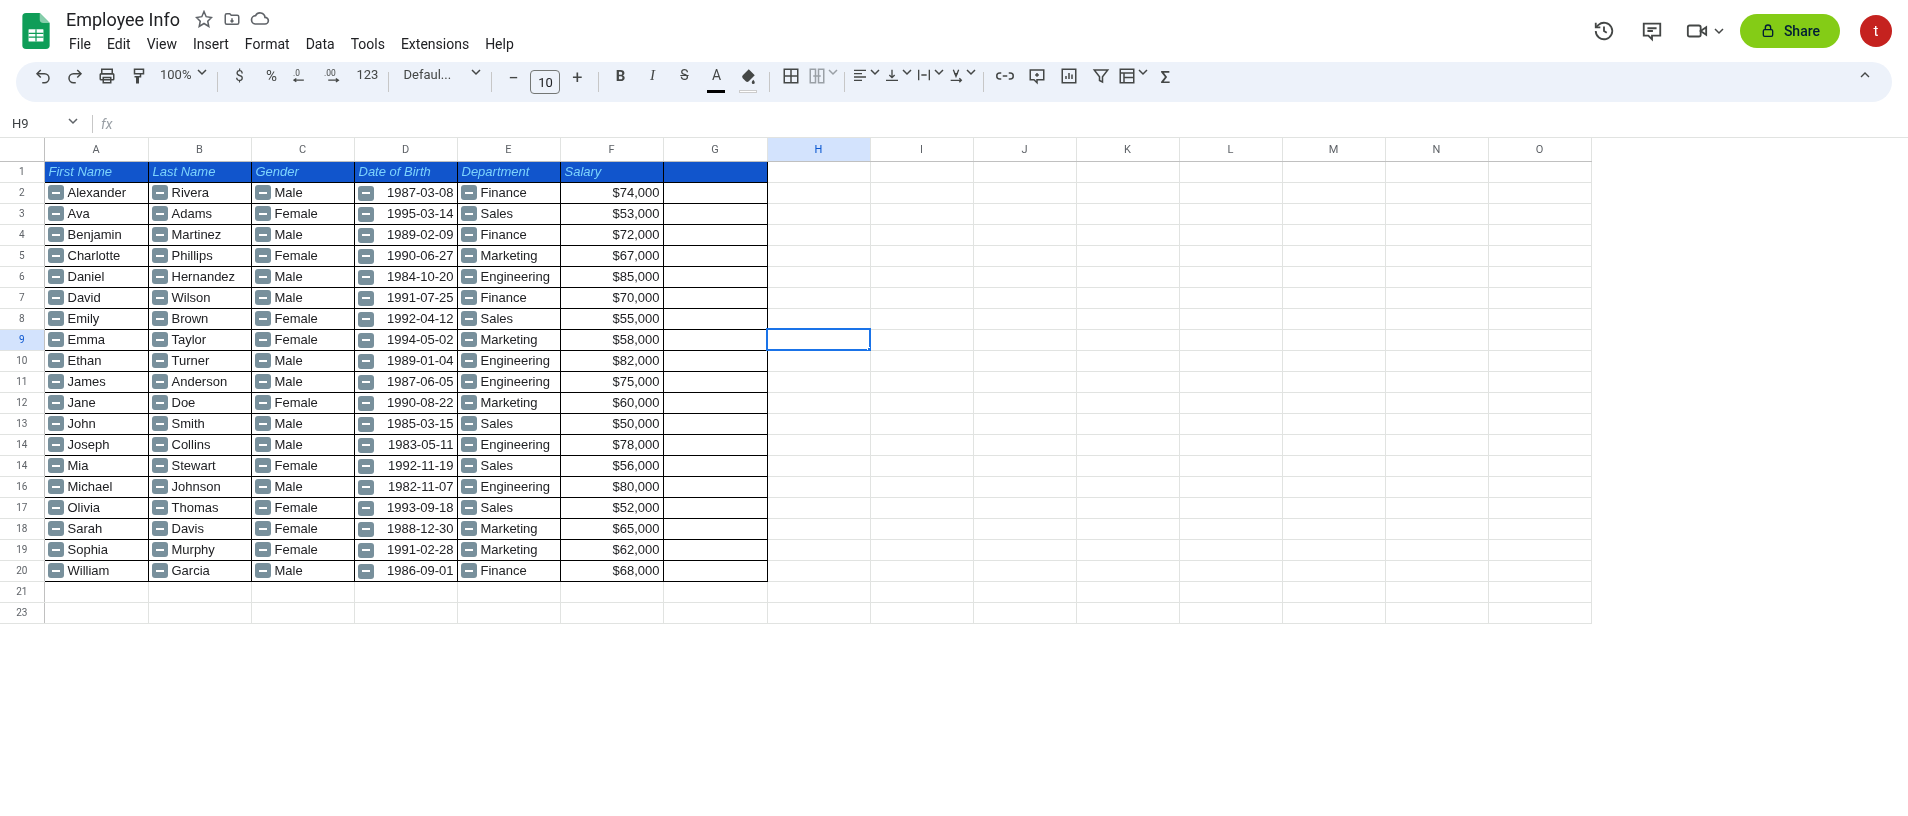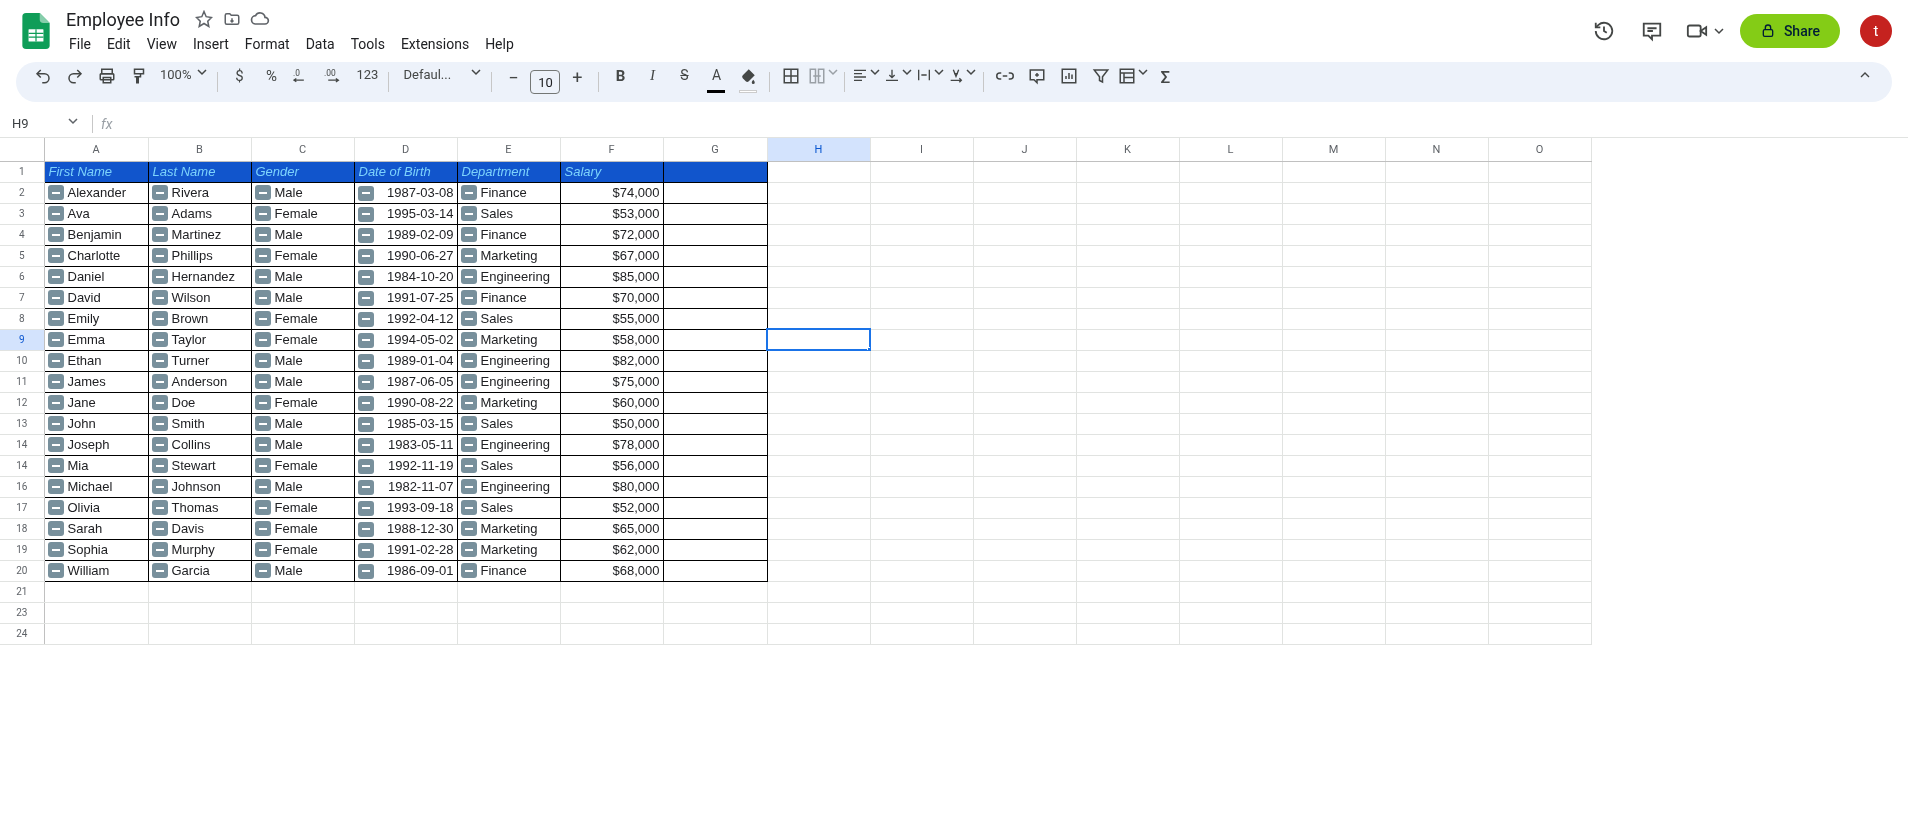--- a/index.html
+++ b/index.html
@@ -1124,33 +1124,15 @@
           <td class="data-cell"></td>
           <td class="data-cell"></td>
           <td class="data-cell"></td>
           <td class="data-cell"></td>
           <td class="data-cell"></td>
           <td class="data-cell"></td>
           <td class="data-cell"></td>
           <td class="data-cell"></td>
           <td class="data-cell"></td>
         </tr>
-        <tr>
-          <th class="row-hdr">24</th>
-          <td class="data-cell"></td>
-          <td class="data-cell"></td>
-          <td class="data-cell"></td>
-          <td class="data-cell"></td>
-          <td class="data-cell"></td>
-          <td class="data-cell"></td>
-          <td class="data-cell"></td>
-          <td class="data-cell"></td>
-          <td class="data-cell"></td>
-          <td class="data-cell"></td>
-          <td class="data-cell"></td>
-          <td class="data-cell"></td>
-          <td class="data-cell"></td>
-          <td class="data-cell"></td>
-          <td class="data-cell"></td>
-        </tr>
       </tbody>
     </table>
 </div>
 
 </body></html>

